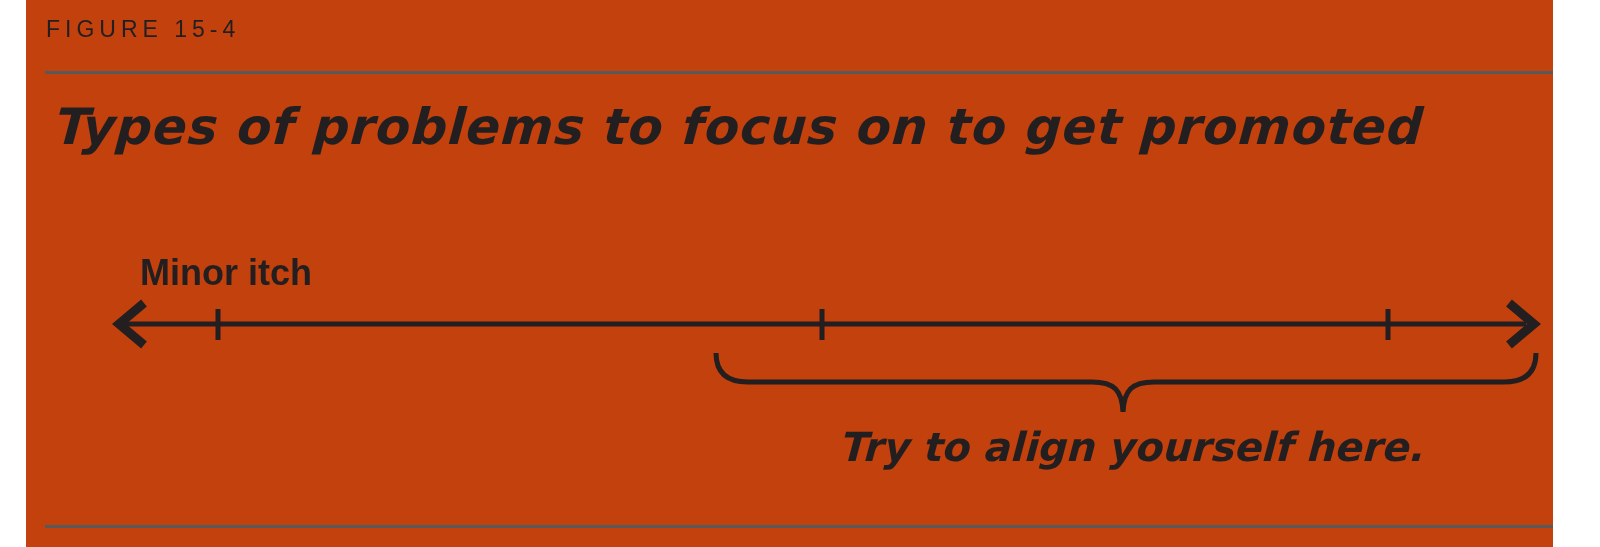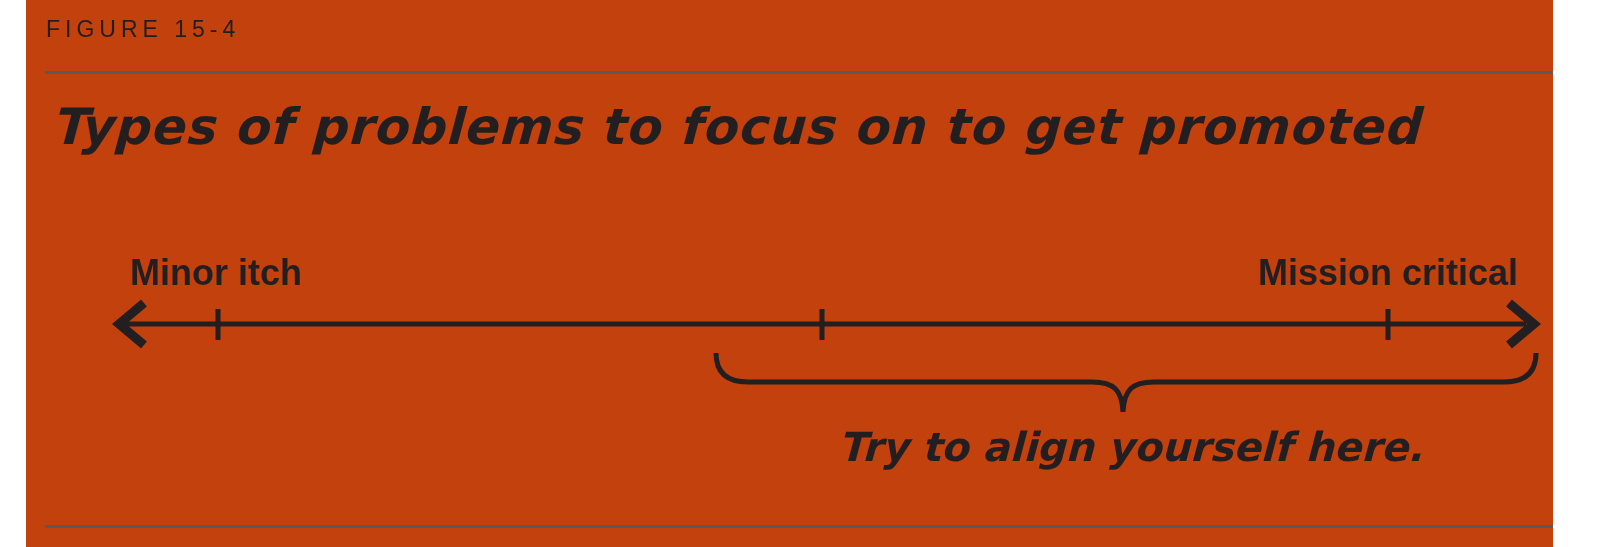--- a/index.html
+++ b/index.html
@@ -52,21 +52,21 @@
   }
   .axis-label {
     position: absolute;
     top: 252px;
     transform: translateX(-50%);
     font-size: 36px;
     font-weight: 700;
     color: #231f20;
     white-space: nowrap;
   }
-  .axis-label.l0 { left: 190px; }
+  .axis-label.l0 { left: 200px; }
   .axis-label.l1 { left: 796px; }
   .axis-label.l2 { left: 1362px; }
   .diagram-svg {
     position: absolute;
     left: 0;
     top: 0;
     width: 1600px;
     height: 547px;
   }
   .annotation {
@@ -89,21 +89,20 @@
 
   <div class="figure-label">FIGURE 15-4</div>
 
   <div class="rule rule-top"></div>
 
   <div class="figure-title">Types of problems to focus on to get promoted</div>
 
   <div class="axis-label l0">Minor itch</div>
 
 
-  <div class="axis-label l2">Mission critical</div>
 
   <svg class="diagram-svg" viewBox="0 0 1600 547">
 
     <line x1="100" y1="324" x2="1500" y2="324" stroke="#231f20" stroke-width="5"></line>
 
     <polyline points="118,303 93,324 118,345" fill="none" stroke="#231f20" stroke-width="9" stroke-linejoin="miter"></polyline>
 
     <polyline points="1483,303 1508,324 1483,345" fill="none" stroke="#231f20" stroke-width="9" stroke-linejoin="miter"></polyline>
 
     <line x1="192" y1="309" x2="192" y2="340" stroke="#231f20" stroke-width="5"></line>

